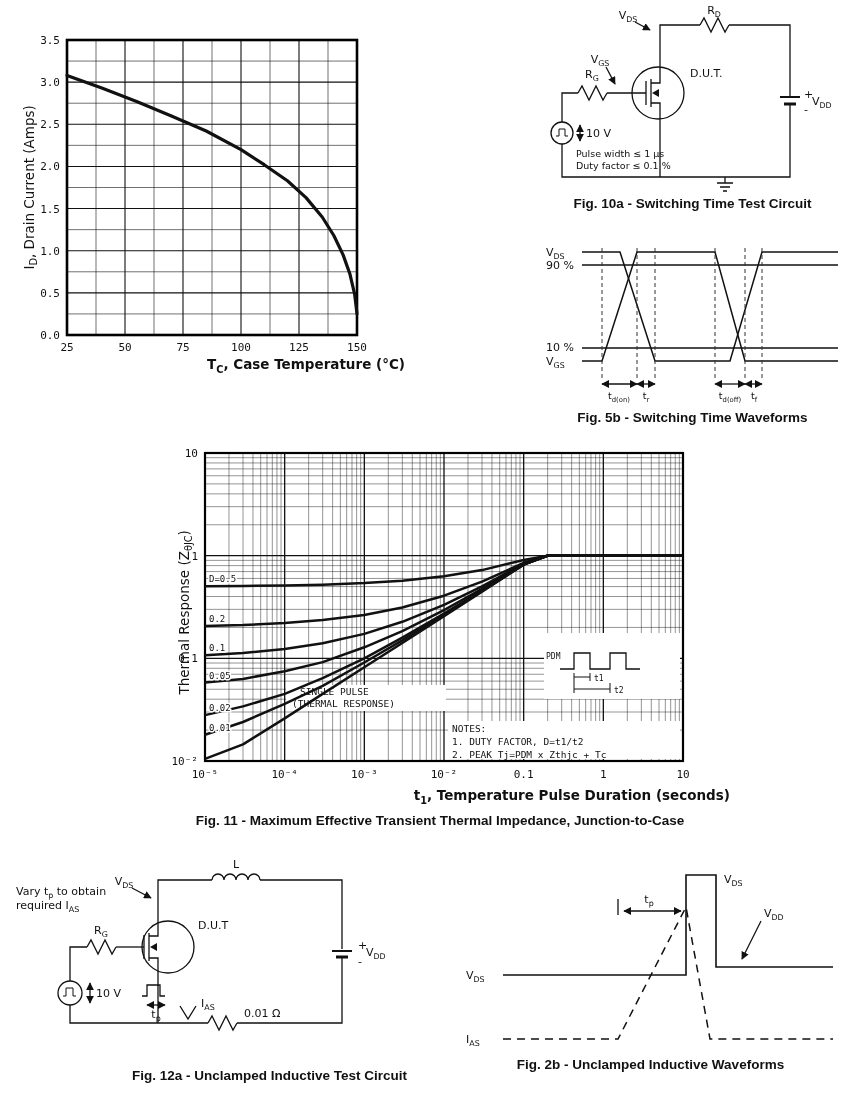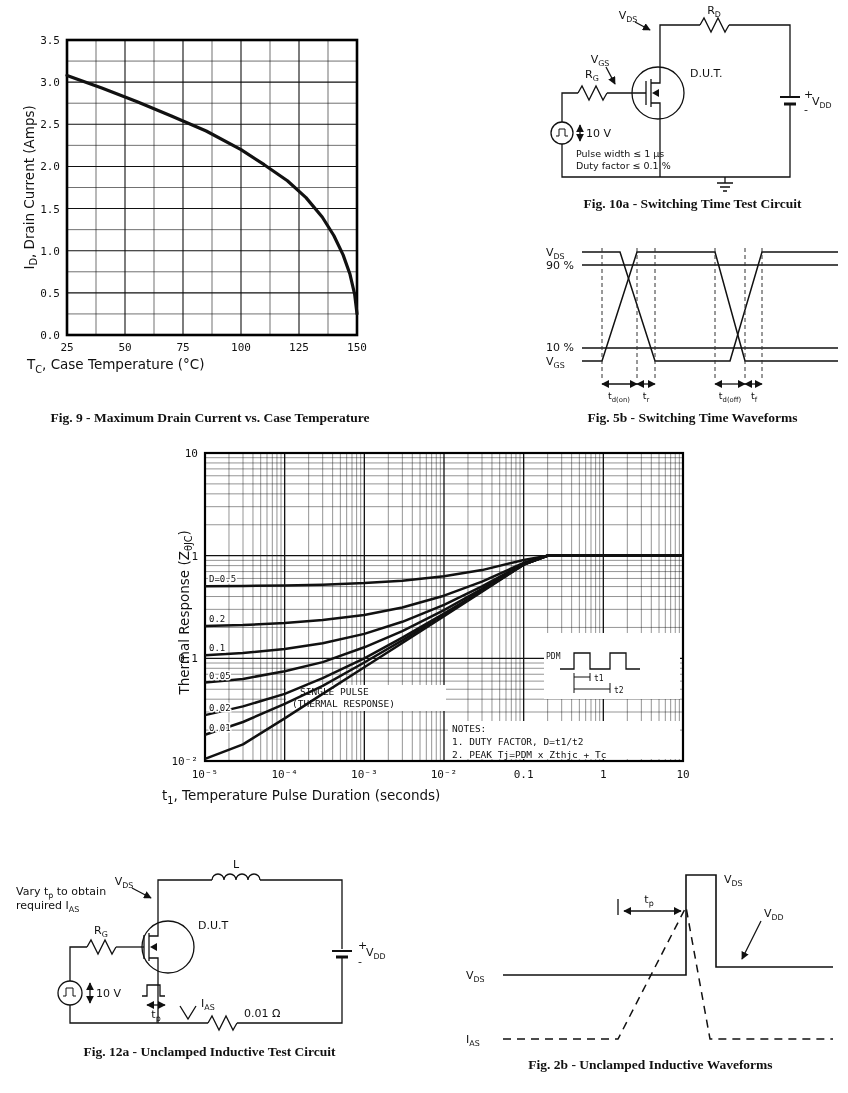--- a/index.html
+++ b/index.html
@@ -1,23 +1,23 @@
 <!DOCTYPE html>
 <html><head>
 <meta charset="utf-8">
 <style>
   html,body{margin:0;padding:0;background:#fff;}
   .page{position:relative;width:848px;height:1093px;background:#ffffff;overflow:hidden;
         font-family:"Liberation Sans",sans-serif;color:#111;}
   .fig{position:absolute;}
   .caption{position:absolute;left:0;width:100%;text-align:center;font-weight:bold;
-           font-size:13.5px;font-family:Liberation Serif, serif;color:#111;}
+           font-size:13.5px;font-family:Liberation Sans, sans-serif;color:#111;}
   .axis-label{position:absolute;font-size:13.5px;font-family:"DejaVu Sans",sans-serif;color:#111;}
   .ylab{text-align:center;transform:rotate(-90deg);}
-  .xlab{left:12px;width:100%;text-align:left;}
+  .xlab{left:0;width:100%;text-align:right;font-weight:bold;}
   svg{display:block;}
   svg text{fill:#111;}
   .tick{font:11px "DejaVu Sans Mono",monospace;}
   .curve-label{font:9px "DejaVu Sans Mono",monospace;paint-order:stroke;stroke:#fff;stroke-width:3px;}
   .ann{font:9.5px "DejaVu Sans Mono",monospace;}
   .ann2{font:8px "DejaVu Sans Mono",monospace;}
   .clabel{font:11px "DejaVu Sans",sans-serif;}
   .clabel-sm{font:9.5px "DejaVu Sans",sans-serif;}
   .w{stroke:#111;stroke-width:1.3;fill:none;}
   .dash{stroke:#333;stroke-width:1;stroke-dasharray:4,3;fill:none;}
@@ -71,21 +71,20 @@
         <text x="45" y="246.71428571428572" text-anchor="end" class="tick">1.0</text>
         <text x="45" y="204.57142857142858" text-anchor="end" class="tick">1.5</text>
         <text x="45" y="162.42857142857144" text-anchor="end" class="tick">2.0</text>
         <text x="45" y="120.28571428571428" text-anchor="end" class="tick">2.5</text>
         <text x="45" y="78.14285714285717" text-anchor="end" class="tick">3.0</text>
         <text x="45" y="36" text-anchor="end" class="tick">3.5</text>
         <path d="M52.0,67.4 L86.8,80.0 L121.6,93.5 L156.4,107.9 L191.2,123.0 L226.0,141.6 L249.2,156.7 L272.4,172.8 L291.0,189.6 L307.2,209.0 L318.8,227.5 L328.1,246.9 L335.0,266.3 L339.7,286.5 L342.0,305.9" fill="none" stroke="#111" stroke-width="3.2" stroke-linecap="round" stroke-linejoin="round"></path>
       </svg>
     <div class="axis-label ylab" style="left:-105px;top:170px;width:240px;"><span>I</span><sub>D</sub><span>, Drain Current (Amps)</span></div>
     <div class="axis-label xlab" style="top:348px;"><span>T</span><sub>C</sub><span>, Case Temperature (°C)</span></div>
-    <div class="caption" style="top:402px;">Fig. 9 - Maximum Drain Current vs. Case Temperature</div>
   </div>
 
   <div class="fig" style="left:540px;top:5px;width:305px;height:215px;">
     <svg width="305" height="188">
       <defs>
         <marker id="ah10a" viewBox="0 0 10 10" refX="9" refY="5" markerWidth="6" markerHeight="6" orient="auto-start-reverse">
           <path d="M0,0L10,5L0,10z" fill="#111"></path>
         </marker>
       </defs>
       <g class="w">
@@ -297,20 +296,21 @@
           <line x1="424" y1="230" x2="424" y2="250" stroke="#111" stroke-width="1"></line>
           <line x1="440" y1="230" x2="440" y2="238" stroke="#111" stroke-width="1"></line>
           <text x="444" y="238" class="ann2">t1</text>
           <line x1="424" y1="246" x2="460" y2="246" stroke="#111" stroke-width="1"></line>
           <line x1="460" y1="240" x2="460" y2="250" stroke="#111" stroke-width="1"></line>
           <text x="464" y="250" class="ann2">t2</text>
         </g>
       </svg>
     <div class="axis-label ylab" style="left:-95px;top:160px;width:260px;"><span>Thermal Response (Z</span><sub>θJC</sub><span>)</span></div>
     <div class="axis-label xlab" style="top:344px;"><span>t</span><sub>1</sub><span>, Temperature Pulse Duration (seconds)</span></div>
+    <div class="caption" style="top:370px;">Fig. 11 -  Maximum Effective Transient Thermal Impedance, Junction-to-Case</div>
   </div>
 
   <div class="fig" style="left:12px;top:855px;width:395px;height:230px;">
     <svg width="395" height="198">
       <defs>
         <marker id="ah12a" viewBox="0 0 10 10" refX="9" refY="5" markerWidth="6" markerHeight="6" orient="auto-start-reverse">
           <path d="M0,0L10,5L0,10z" fill="#111"></path>
         </marker>
       </defs>
       <g class="w">
@@ -352,21 +352,21 @@
       <text x="89" y="79" text-anchor="middle" class="clabel"><tspan>R</tspan><tspan dy="2.5" font-size="72%">G</tspan></text>
       <text x="186" y="74" class="clabel">D.U.T</text>
       <text x="346" y="94" class="clabel">+</text>
       <text x="354" y="101" class="clabel"><tspan>V</tspan><tspan dy="2.5" font-size="72%">DD</tspan></text>
       <text x="346" y="110" class="clabel">-</text>
       <text x="84" y="142" class="clabel">10 V</text>
       <text x="144" y="163" text-anchor="middle" class="clabel"><tspan>t</tspan><tspan dy="2.5" font-size="72%">p</tspan></text>
       <text x="189" y="152" class="clabel"><tspan>I</tspan><tspan dy="2.5" font-size="72%">AS</tspan></text>
       <text x="232" y="162" class="clabel">0.01 Ω</text>
     </svg>
-    <div class="caption" style="top:189px;">Fig. 12a - Unclamped Inductive Test Circuit</div>
+    <div class="caption" style="top:213px;text-align:right;">Fig. 12a - Unclamped Inductive Test Circuit</div>
   </div>
 
   <div class="fig" style="left:458px;top:855px;width:385px;height:230px;">
     <svg width="385" height="198">
       <defs>
         <marker id="ah12b" viewBox="0 0 10 10" refX="9" refY="5" markerWidth="6" markerHeight="6" orient="auto-start-reverse">
           <path d="M0,0L10,5L0,10z" fill="#111"></path>
         </marker>
       </defs>
       <path class="w" style="stroke-width:1.6" d="M45,120 H228 V20 H258 V112 H375"></path>

